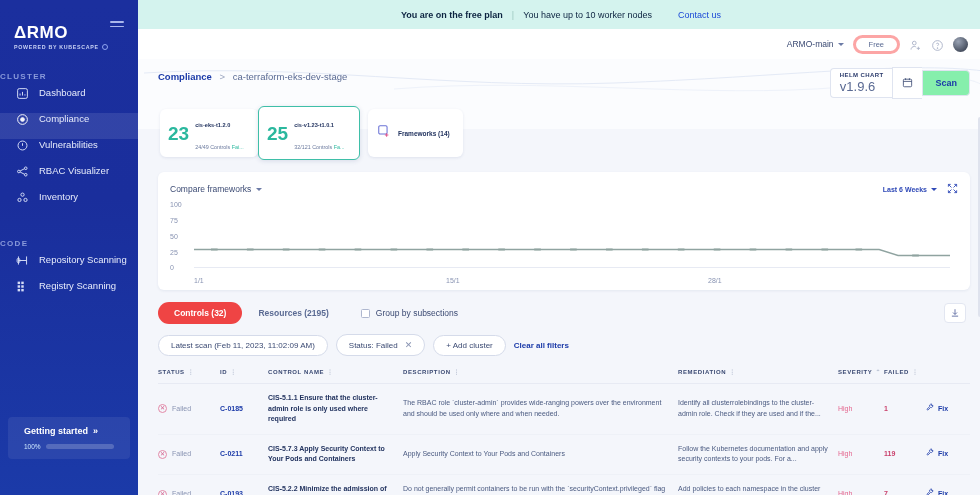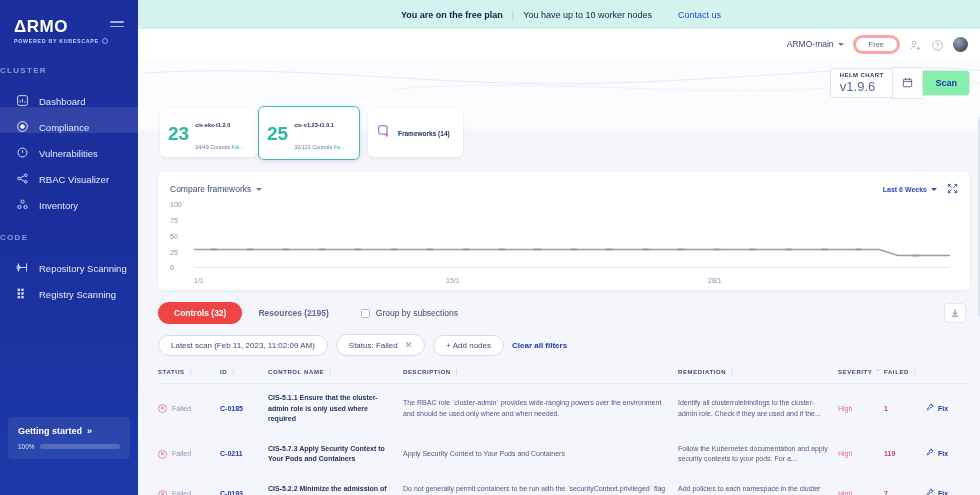--- a/index.html
+++ b/index.html
@@ -11,21 +11,21 @@
   }
   .app { display: flex; width: 980px; height: 495px; }
 
   
   .sidebar {
     width: 138px; height: 495px;
     background: linear-gradient(180deg,#1b2f9e 0%, #1a2e9c 40%, #1b3aa8 100%);
     position: relative; flex: 0 0 138px;
     color: #fff;
   }
-  .brand { padding: 18px 0 0 14px; }
+  .brand { padding: 24px 0 0 14px; }
   .brand-logo {
     font-size: 17px; font-weight: bold; letter-spacing: .5px;
     color: #fff; line-height: 1;
   }
   .brand-sub {
     font-size: 5.3px; letter-spacing: .7px; color: #c9d2f5;
     margin-top: 3px; font-weight: bold; display:flex; align-items:center; gap:3px;
   }
   .brand-sub .dot {
     width:6px;height:6px;border-radius:50%;
@@ -36,32 +36,32 @@
     width: 14px; cursor: pointer;
   }
   .hamburger span {
     display:block; height:1.5px; background:#aab7ec; margin:3px 0; border-radius:1px;
   }
   .nav-section {
     font-size: 8px; letter-spacing: 1.3px; color: #8a9ada;
     padding: 0 0 0 0; margin-top: 22px; margin-bottom: 6px; font-weight: bold;
   }
   .nav-item {
-    display:flex; align-items:flex-end; gap:10px;
+    display:flex; align-items:flex-start; gap:10px;
     height: 26px; padding-left: 16px; cursor:pointer;
     font-size: 9.5px; color:#e6ebfb;
   }
   .nav-item.active { background: rgba(255,255,255,.10); }
   .nav-icon { width:13px; height:13px; flex:0 0 13px; opacity:.95; }
   .nav-icon svg { display:block; }
 
   .getting-started {
     position:absolute; left:8px; right:8px; bottom:36px;
     background: rgba(255,255,255,.07);
-    border-radius:4px; padding:9px 10px;
+    border-radius:4px; padding:9px 16px;
   }
   .gs-title { font-size:9px; font-weight:bold; color:#fff; display:flex; align-items:center; gap:5px;}
   .gs-row { display:flex; align-items:center; gap:5px; margin-top:7px; }
   .gs-pct { font-size:6.5px; color:#cfe9ff; }
   .gs-bar { flex:1; height:5px; border-radius:3px; background: rgba(255,255,255,.2); overflow:hidden;}
   .gs-fill { height:100%; background:#5fe3c0; border-radius:3px; }
 
   
   .main { flex:1; height:495px; display:flex; flex-direction:column; background:#ffffff; position:relative;}
 
@@ -354,20 +354,25 @@
 
     <div class="content">
       <div class="wave">
         <svg width="840" height="70" viewBox="0 0 840 70" fill="none">
           <path d="M0 14 C 160 4, 300 30, 470 24 S 760 2, 840 12" stroke="#e4eaf6" stroke-width="1"></path>
           <path d="M250 30 C 400 18, 560 40, 700 28 S 820 20, 840 26" stroke="#eef2fa" stroke-width="1"></path>
         </svg>
       </div>
 
       <div class="crumbbar">
+        <div class="crumb">
+          <span class="b1">Compliance</span>
+          <span class="sep">&gt;</span>
+          <span class="b2">ca-terraform-eks-dev-stage</span>
+        </div>
         <div class="crumb-actions">
           <div class="helm-box">
             <div class="helm-t">HELM CHART</div>
             <div class="helm-v">v1.9.6</div>
           </div>
           <div class="cal-box">
             <span>
               <svg width="11" height="11" viewBox="0 0 16 16" fill="none" stroke="#3b4a73" stroke-width="1.2">
                 <rect x="2" y="3.2" width="12" height="11" rx="1.5"></rect>
                   <path d="M2 6.4h12M5.2 1.8v2.6M10.8 1.8v2.6"></path>
@@ -490,21 +495,21 @@
       </div>
 
       <div class="filters">
         <div class="fchip">
           <span>Latest scan (Feb 11, 2023, 11:02:09 AM)</span>
         </div>
         <div class="fchip">
           <span>Status: Failed</span>
           <span class="x">✕</span>
         </div>
-        <div class="fchip">+ Add nodes</div>
+        <div class="fchip">+ Add cluster</div>
         <div class="clear-link">Clear all filters</div>
       </div>
 
       <div class="table-wrap">
         <table>
           <colgroup>
             <col style="width:62px">
               <col style="width:48px">
               <col style="width:135px">
             <col style="width:275px">

